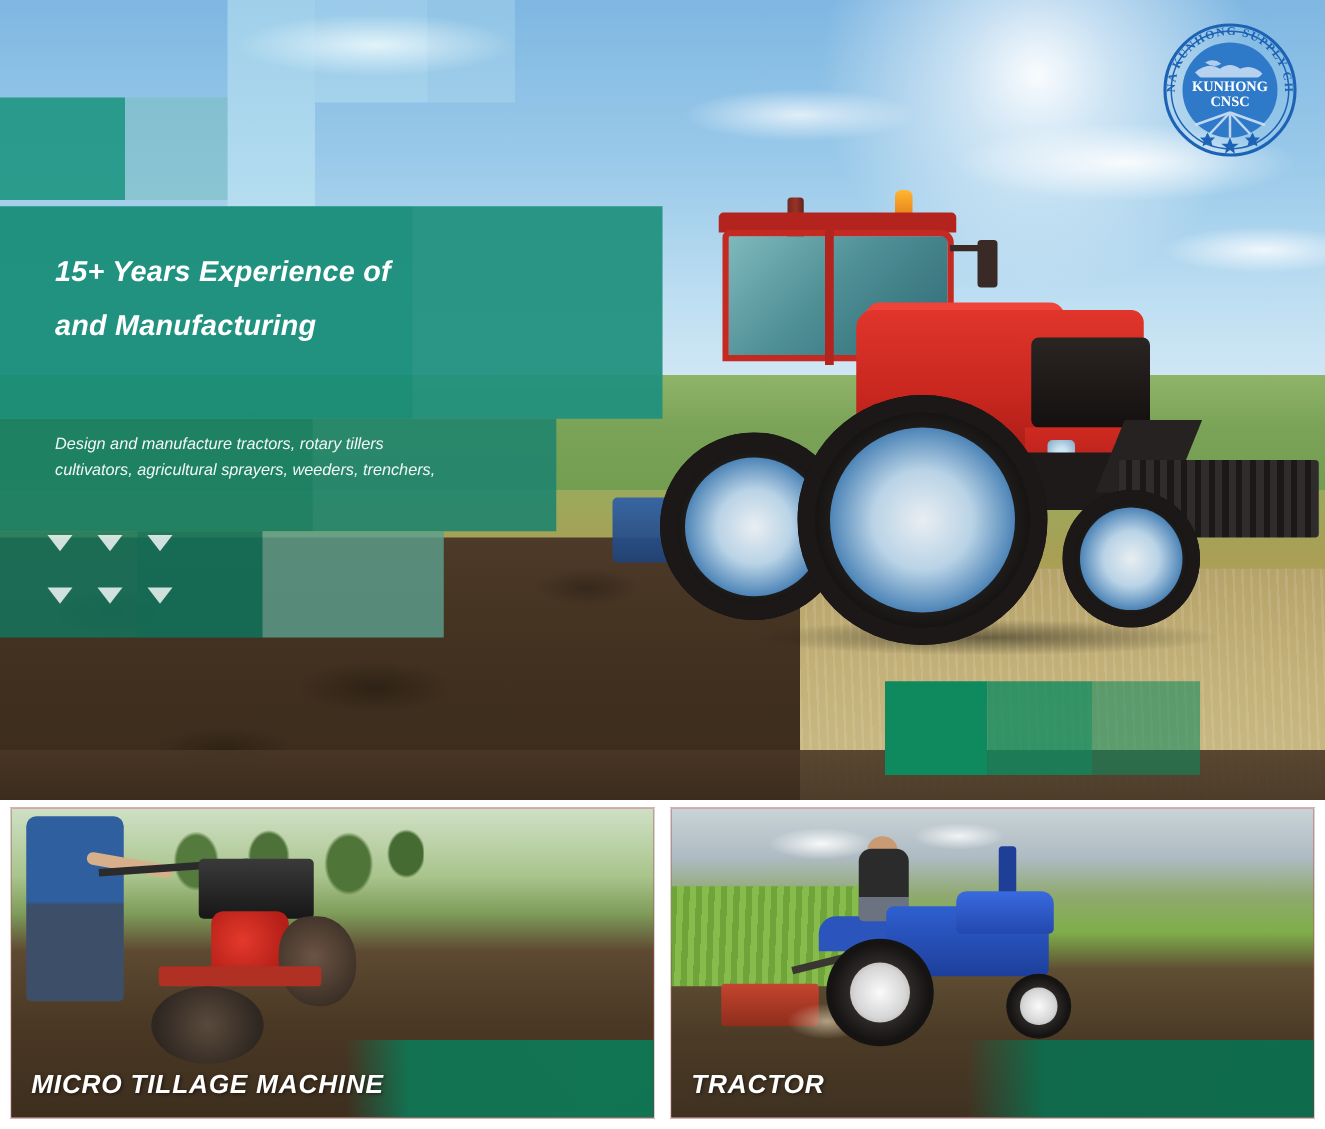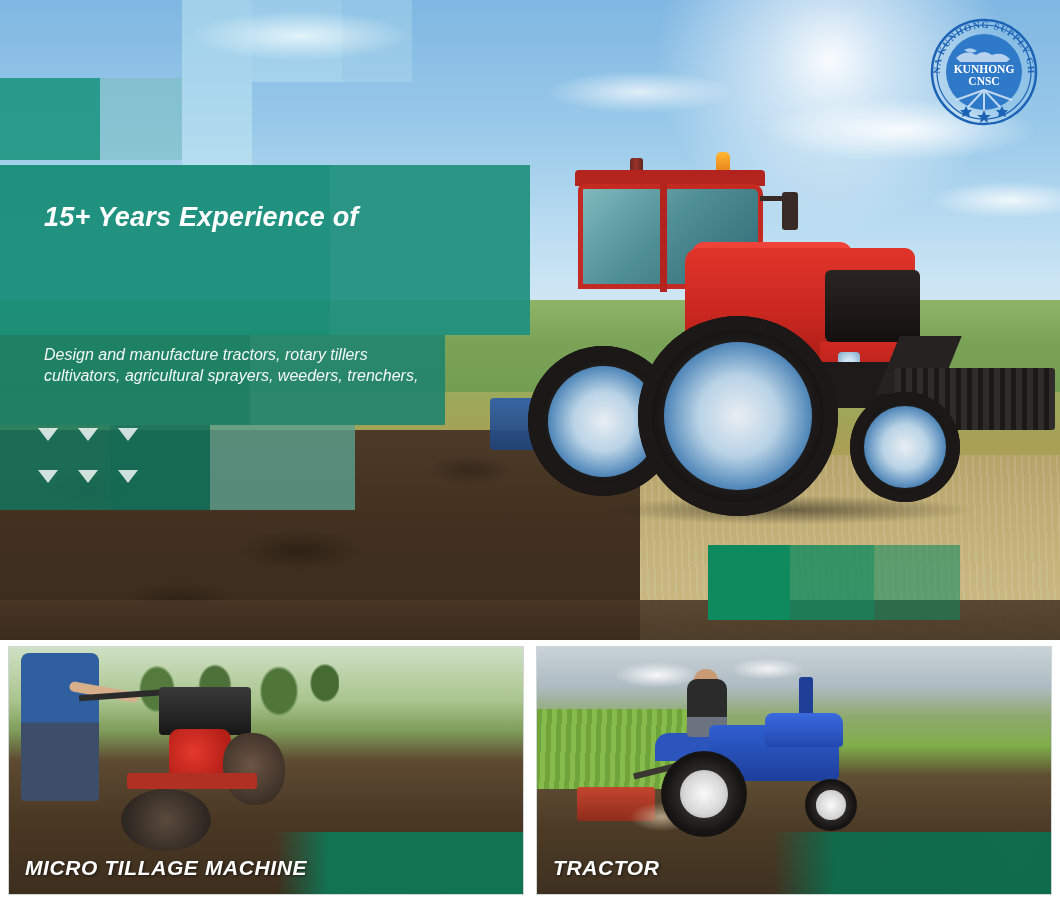--- a/index.html
+++ b/index.html
@@ -150,27 +150,27 @@
     background: rgba(15,110,88,.55);
   }
   .panel-left-fade {
     position: absolute; left: 210px; top: 425px; width: 145px; height: 85px;
     background: rgba(215,225,220,.30);
   }
 
   .headline {
     position: absolute; left: 44px; top: 196px; width: 480px;
     color: #ffffff;
-    font-size: 27px; font-weight: bold; font-style: italic;
+    font-size: 23px; font-weight: bold; font-style: italic;
     line-height: 43px; letter-spacing: .2px;
   }
   .subtext {
     position: absolute; left: 44px; top: 345px; width: 410px;
     color: #f2f7f4;
-    font-size: 16px; font-style: italic; line-height: 20.5px;
+    font-size: 13px; font-style: italic; line-height: 20.5px;
   }
 
   
   .tri-grid { position: absolute; left: 38px; top: 428px; width: 110px; height: 72px; }
   .tri {
     position: absolute; width: 0; height: 0;
     border-left: 10px solid transparent;
     border-right: 10px solid transparent;
     border-top: 13px solid rgba(255,255,255,.80);
   }
@@ -351,20 +351,21 @@
     <div class="panel-headline-tint"></div>
     <div class="panel-sub"></div>
     <div class="panel-sub-tint"></div>
     <div class="panel-left-low"></div>
     <div class="panel-left-low2"></div>
     <div class="panel-left-low3"></div>
     <div class="panel-left-fade"></div>
 
     <div class="headline">
       <div>15+ Years Experience of</div>
+      <div>and Manufacturing</div>
     </div>
 
     <div class="subtext">
       <div>Design and manufacture tractors, rotary tillers</div>
       <div>cultivators, agricultural sprayers, weeders, trenchers,</div>
     </div>
 
     <div class="tri-grid">
       <div class="tri" style="left:0;top:0"></div>
       <div class="tri" style="left:40px;top:0"></div>

